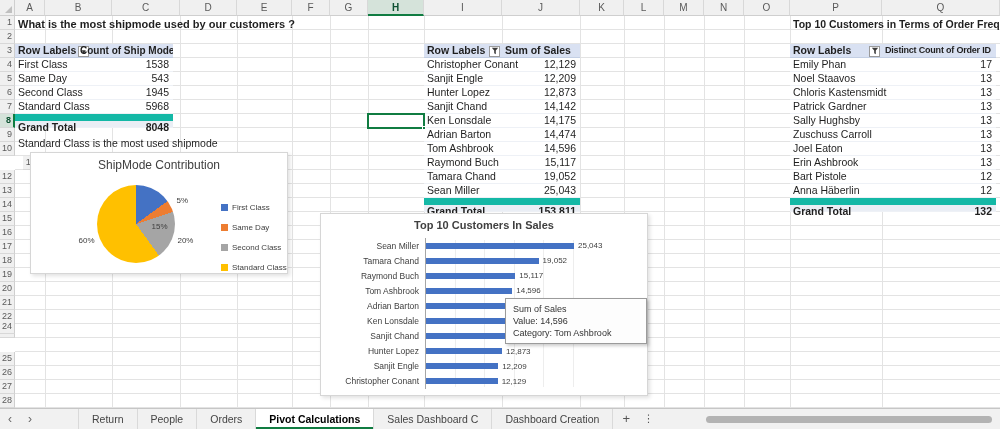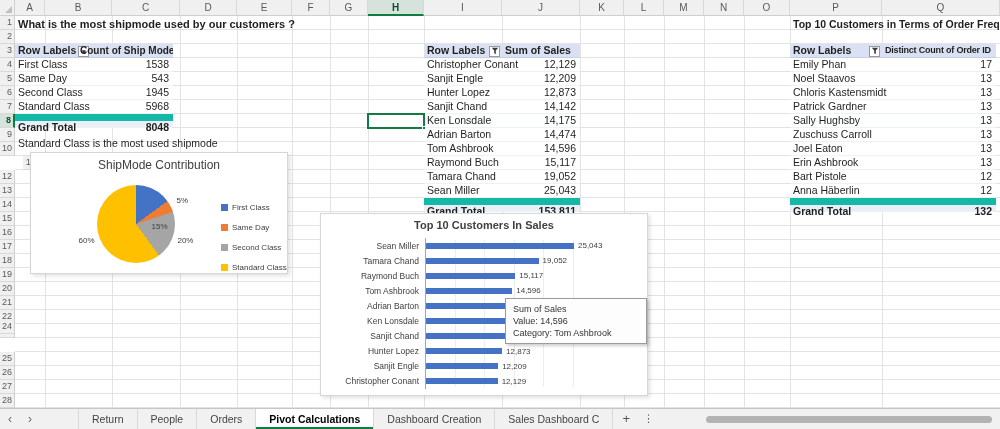--- a/index.html
+++ b/index.html
@@ -447,20 +447,20 @@
   </div>
 
   <div class="sheetbar">
     <span class="navarr">‹</span>
     <span class="navarr">›</span>
     <div class="tabs" id="sheetTabs">
         <div class="sheet-tab">Return</div>
         <div class="sheet-tab">People</div>
         <div class="sheet-tab">Orders</div>
         <div class="sheet-tab active">Pivot Calculations</div>
+        <div class="sheet-tab">Sales Dashboard C</div>
         <div class="sheet-tab">Dashboard Creation</div>
-        <div class="sheet-tab">Sales Dashboard C</div>
       </div>
     <span class="addbtn">+</span>
     <span class="menubtn">⋮</span>
     <div class="hthumb"></div>
   </div>
 </div>
 
 </body></html>

